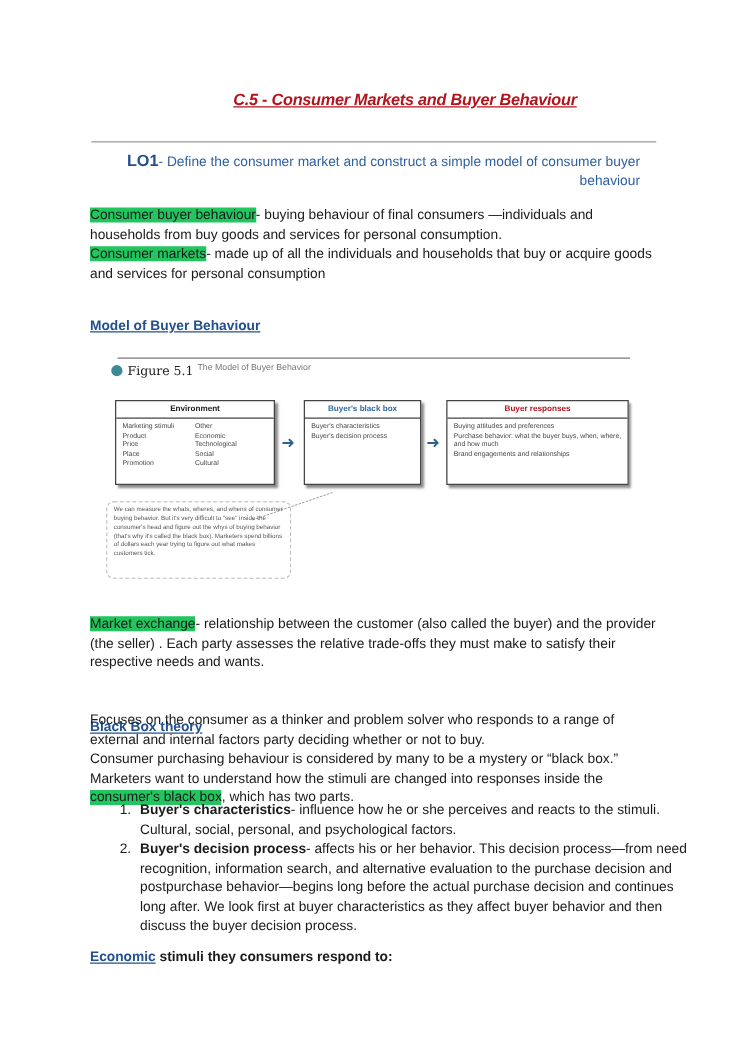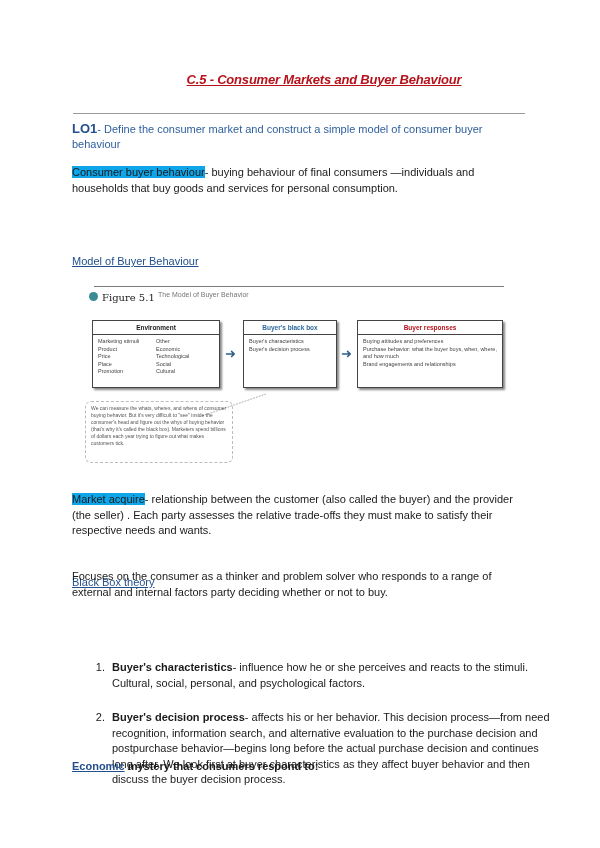--- a/index.html
+++ b/index.html
@@ -2,55 +2,56 @@
 <html><head>
   <meta charset="utf-8">
   <style>
     html, body { margin: 0; padding: 0; background: #ffffff; }
     body { width: 600px; height: 848px; position: relative; overflow: hidden;
       font-family: "Liberation Sans", sans-serif; color: #1a1a1a; }
     .abs { position: absolute; }
     .title { left: 0; width: 600px; top: 72px; text-align: center; font-size: 13px; font-weight: bold;
       font-style: italic; color: #b5121b; text-decoration: underline; letter-spacing: -0.2px; padding-left: 24px; }
     .rule { left: 73px; width: 452px; top: 113px; height: 0; border-top: 1.5px solid #9a9a9a; }
-    .lo { left: 72px; top: 121px; width: 440px; font-size: 11px; color: #2e5f9e; line-height: 15px; }
+    .lo { left: 72px; top: 121px; width: 440px; font-size: 11px; color: #2e5f9e; line-height: 15px; text-align: right; }
     .lo b { font-size: 13px; color: #23508c; }
     .para { left: 72px; width: 460px; font-size: 11px; line-height: 15.5px; color: #1a1a1a; }
-    .hl { background: #0ea5e9; }
-    .h2 { left: 72px; font-size: 11px; font-weight: normal; color: #23508c; text-decoration: underline; }
+    .hl { background: #22c55e; }
+    .h2 { left: 72px; font-size: 11px; font-weight: bold; color: #23508c; text-decoration: underline; }
     
     .fig-rule { left: 94px; top: 286px; width: 410px; border-top: 1px solid #7a7a7a; }
     .fig-dot { left: 89px; top: 292px; width: 9px; height: 9px; border-radius: 50%; background: #3c8a95; }
     .fig-label { left: 102px; top: 292px; font-family: "DejaVu Serif", serif; font-size: 10px; font-weight: normal; color: #222; }
     .fig-cap { left: 158px; top: 291px; font-size: 7px; color: #777; }
     .box { border: 1px solid #444; background: #fff; box-shadow: 2px 2px 2px #888; }
     .box-head { font-size: 6.5px; text-align: center; padding: 3px 0; border-bottom: 1px solid #444; font-weight: bold; }
     .box-body { font-size: 5.5px; color: #444; padding: 3px 5px; line-height: 7.5px; }
     .env-cols { display: flex; }
     .env-cols > div { flex: 1; }
     .arrow { width: 12px; height: 10px; color: #2f5f8a; font-size: 13px; line-height: 10px; }
     .callout { left: 85px; top: 401px; width: 148px; height: 62px; border: 1px dashed #bbb; border-radius: 6px;
       font-size: 5px; color: #555; padding: 3px 5px; line-height: 7px; box-sizing: border-box; }
     ol.list { left: 88px; top: 641px; width: 450px; margin: 0; padding-left: 20px; font-size: 11px; line-height: 15.5px; }
-    ol.list li { padding-left: 4px; margin-top: 19px; }
+    ol.list li { padding-left: 4px; }
     .ext { left: 72px; top: 760px; font-size: 11px; font-weight: bold; }
     .ext a { color: #23508c; text-decoration: underline; }
   </style>
 </head>
 <body>
 
 <div class="abs title">C.5 - Consumer Markets and Buyer Behaviour</div>
 <div class="abs rule"></div>
 
 <div class="abs lo">
   <b>LO1</b><span>- Define the consumer market and construct a simple model of consumer buyer behaviour</span>
 </div>
 
 <div class="abs para" style="top:165px;">
-  <div><span class="hl">Consumer buyer behaviour</span><span>- buying behaviour of final consumers —individuals and households that buy goods and services for personal consumption.</span></div>
+  <div><span class="hl">Consumer buyer behaviour</span><span>- buying behaviour of final consumers —individuals and households from buy goods and services for personal consumption.</span></div>
+  <div><span class="hl">Consumer markets</span><span>- made up of all the individuals and households that buy or acquire goods and services for personal consumption</span></div>
 </div>
 
 <div class="abs h2" style="top:255px;">Model of Buyer Behaviour</div>
 
 <div class="abs fig-rule"></div>
 <div class="abs fig-dot"></div>
 <div class="abs fig-label">Figure 5.1</div>
 <div class="abs fig-cap">The Model of Buyer Behavior</div>
 
 <div class="abs box" style="left:92px; top:320px; width:126px; height:66px;">
@@ -91,29 +92,30 @@
     <div>Brand engagements and relationships</div>
   </div>
 </div>
 
 <svg class="abs" style="left:200px; top:390px;" width="70" height="30">
   <line x1="2" y1="26" x2="66" y2="4" stroke="#999" stroke-dasharray="2,1" stroke-width="0.8"></line>
 </svg>
 <div class="abs callout">We can measure the whats, wheres, and whens of consumer buying behavior. But it's very difficult to "see" inside the consumer's head and figure out the whys of buying behavior (that's why it's called the black box). Marketers spend billions of dollars each year trying to figure out what makes customers tick.</div>
 
 <div class="abs para" style="top:492px;">
-  <span class="hl">Market acquire</span><span>- relationship between the customer (also called the buyer) and the provider (the seller) . Each party assesses the relative trade-offs they must make to satisfy their respective needs and wants.</span>
+  <span class="hl">Market exchange</span><span>- relationship between the customer (also called the buyer) and the provider (the seller) . Each party assesses the relative trade-offs they must make to satisfy their respective needs and wants.</span>
 </div>
 
 <div class="abs h2" style="top:576px;">Black Box theory</div>
 
 <div class="abs para" style="top:569px;">
   <div>Focuses on the consumer as a thinker and problem solver who responds to a range of external and internal factors party deciding whether or not to buy.</div>
+  <div><span>Consumer purchasing behaviour is considered by many to be a mystery or “black box.” Marketers want to understand how the stimuli are changed into responses inside the </span><span class="hl">consumer's black box</span><span>, which has two parts.</span></div>
 </div>
 
 <ol class="abs list">
   <li><b>Buyer's characteristics</b><span>- influence how he or she perceives and reacts to the stimuli. Cultural, social, personal, and psychological factors.</span></li>
   <li><b>Buyer's decision process</b><span>- affects his or her behavior. This decision process—from need recognition, information search, and alternative evaluation to the purchase decision and postpurchase behavior—begins long before the actual purchase decision and continues long after. We look first at buyer characteristics as they affect buyer behavior and then discuss the buyer decision process.</span></li>
 </ol>
 
 <div class="abs ext">
-  <a>Economic</a><span> mystery that consumers respond to:</span>
+  <a>Economic</a><span> stimuli they consumers respond to:</span>
 </div>
 
 </body></html>

